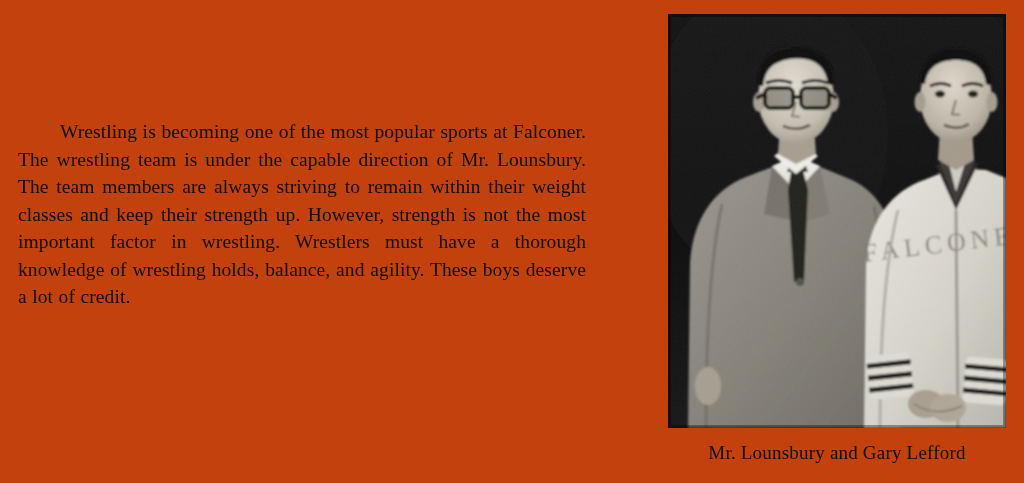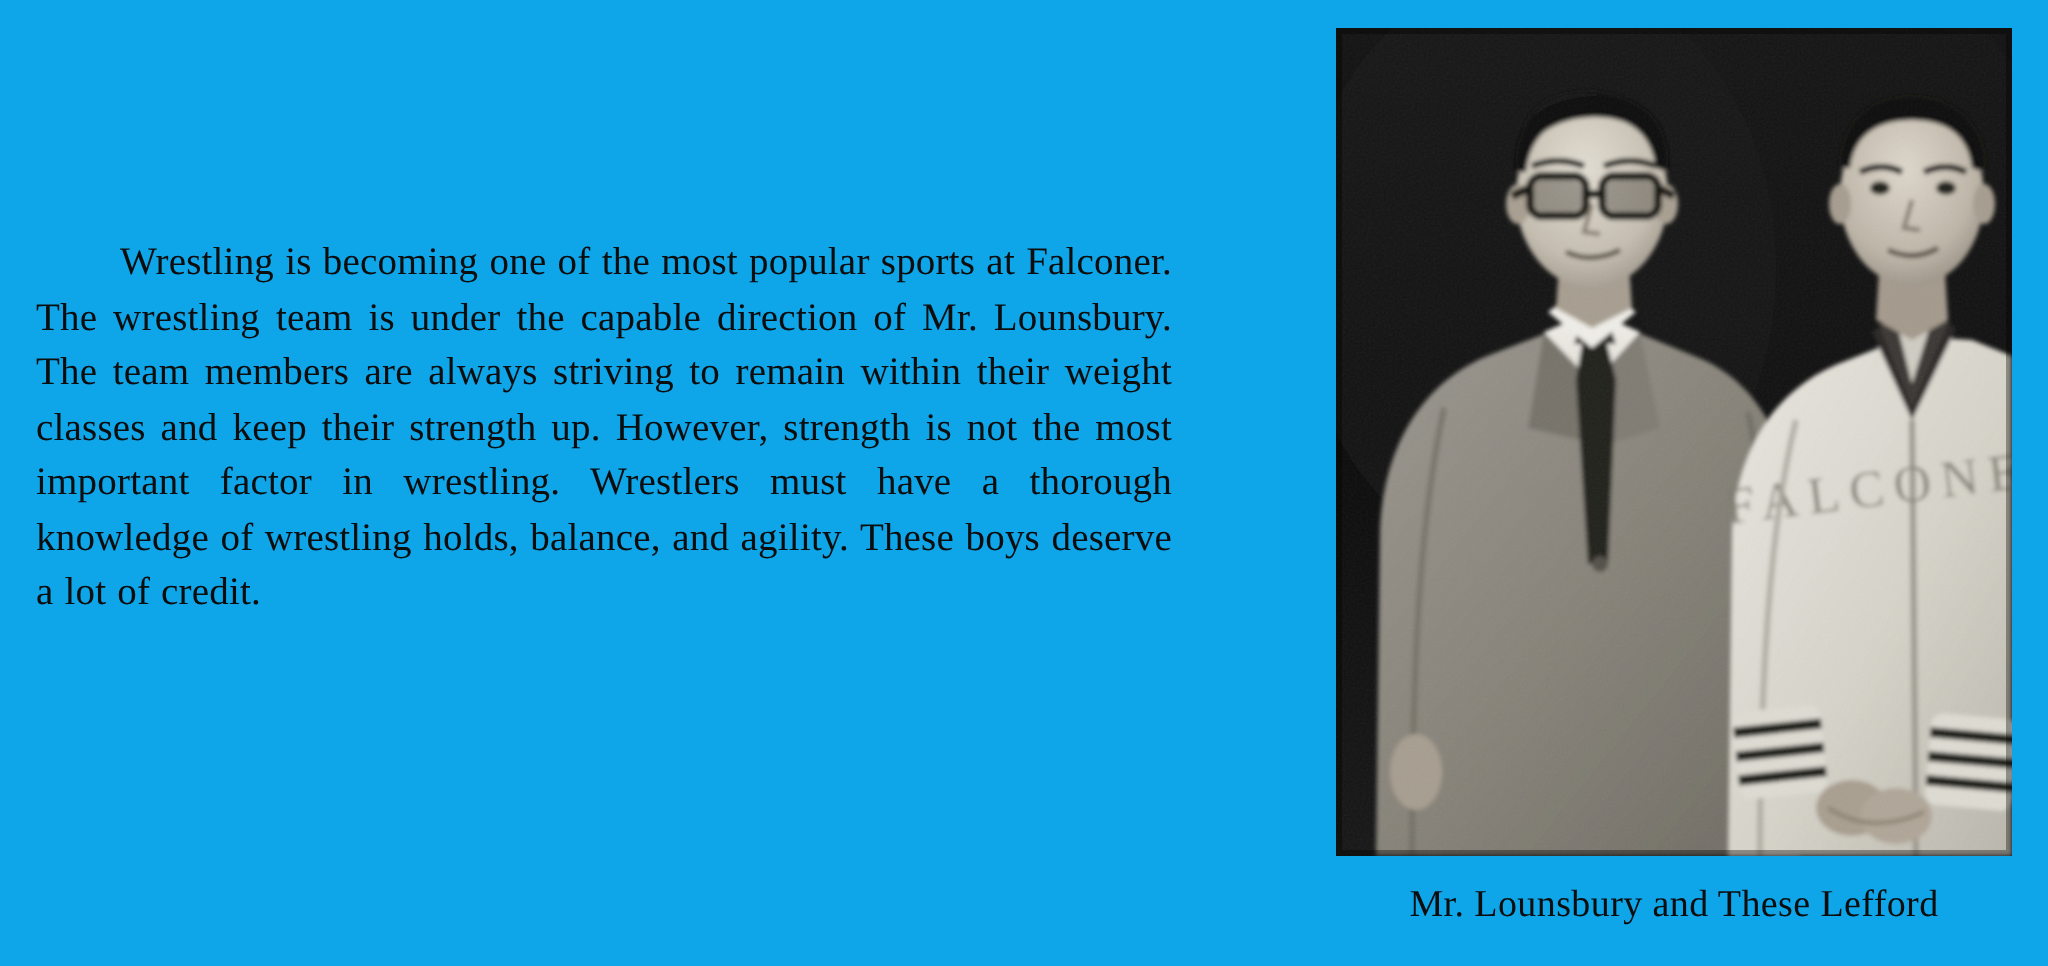--- a/index.html
+++ b/index.html
@@ -13,21 +13,21 @@
     font-family: "Liberation Serif", serif;
     color: #111111;
     overflow: hidden;
     position: relative;
   }
 
   .page {
     position: relative;
     width: 1024px;
     height: 483px;
-    background: #0ea5e9;
+    background: #c2410c;
   }
 
   
   .text-column {
     position: absolute;
     left: 18px;
     top: 118px;
     width: 568px;
   }
 
@@ -237,16 +237,16 @@
           <ellipse cx="280" cy="394" rx="18" ry="14" fill="#b0a698"></ellipse>
           <path d="M246 390 Q268 404 294 392" stroke="#8b8273" stroke-width="2" fill="none"></path>
         </g>
 
         <rect x="0" y="0" width="338" height="414" filter="url(#grain)" opacity="0.55"></rect>
 
         <rect x="0" y="0" width="338" height="414" fill="none" stroke="#000000" stroke-width="6" opacity="0.35"></rect>
       </svg>
     </div>
 
-    <p class="photo-caption">Mr. Lounsbury and These Lefford</p>
+    <p class="photo-caption">Mr. Lounsbury and Gary Lefford</p>
   </div>
 
 </div>
 
 </body></html>

